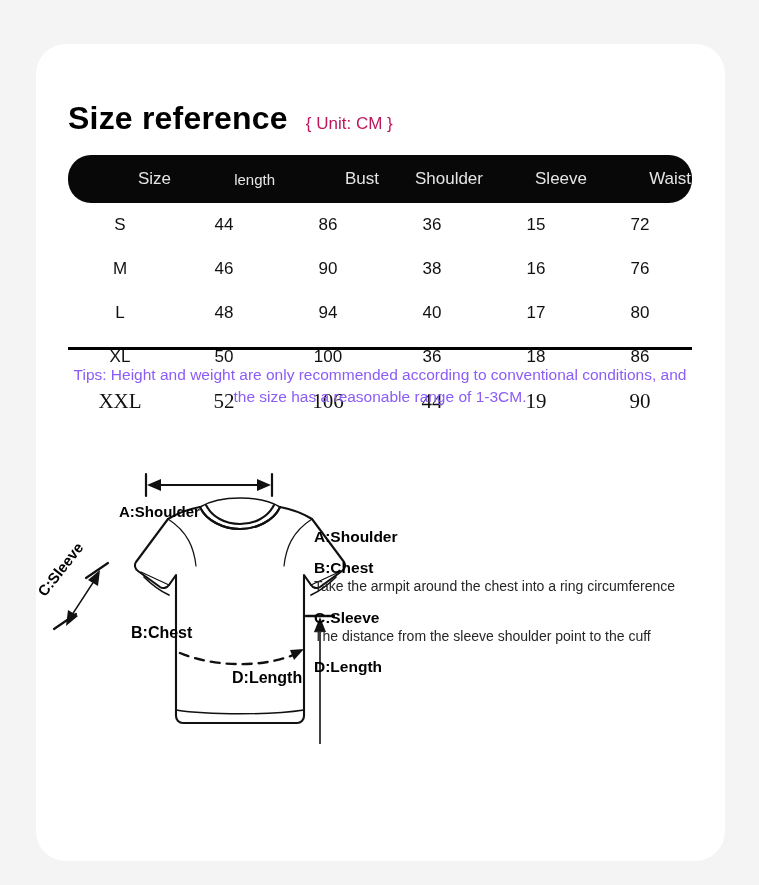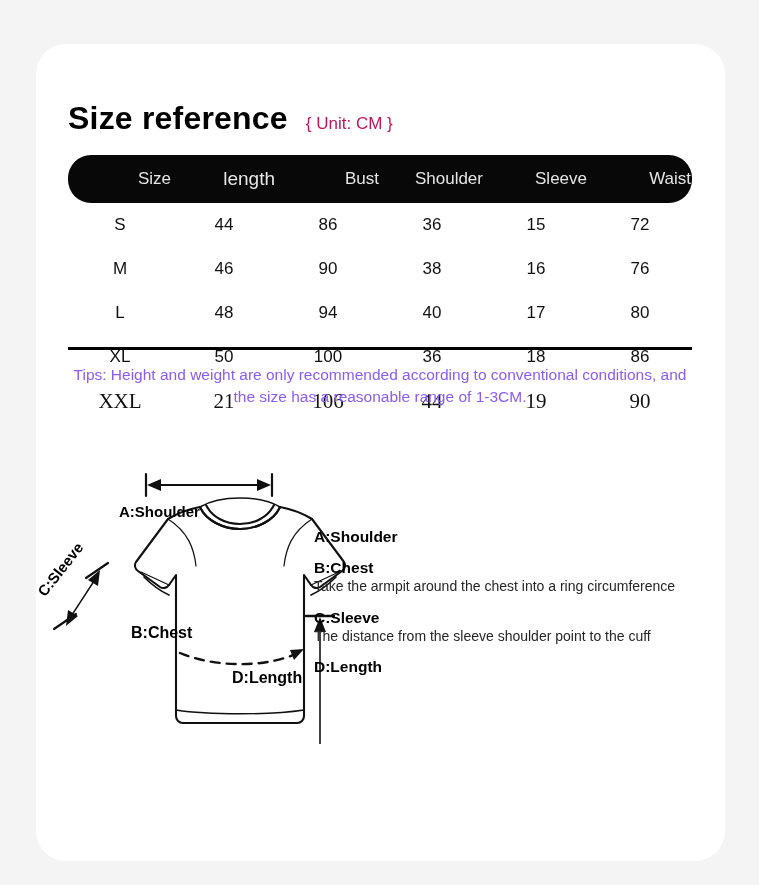--- a/index.html
+++ b/index.html
@@ -74,21 +74,21 @@
   }
   table.sizes thead th:first-child {
     border-top-left-radius: 23px;
     border-bottom-left-radius: 23px;
   }
   table.sizes thead th:last-child {
     border-top-right-radius: 23px;
     border-bottom-right-radius: 23px;
   }
   table.sizes thead th.h-length {
-    font-size: 19px;
+    font-size: 15px;
   }
   table.sizes tbody td {
     text-align: center;
     font-size: 17px;
     color: #111;
     height: 42px;
     vertical-align: middle;
   }
   table.sizes tbody tr.row-xxl td {
     font-family: "Liberation Serif", serif;
@@ -225,21 +225,21 @@
           <tr>
             <td>XL</td>
             <td>50</td>
             <td>100</td>
             <td>36</td>
             <td>18</td>
             <td>86</td>
           </tr>
           <tr class="row-xxl">
             <td>XXL</td>
-            <td>21</td>
+            <td>52</td>
             <td>106</td>
             <td>44</td>
             <td>19</td>
             <td>90</td>
           </tr>
         </tbody>
       </table>
     </div>
 
     <div class="table-rule"></div>

